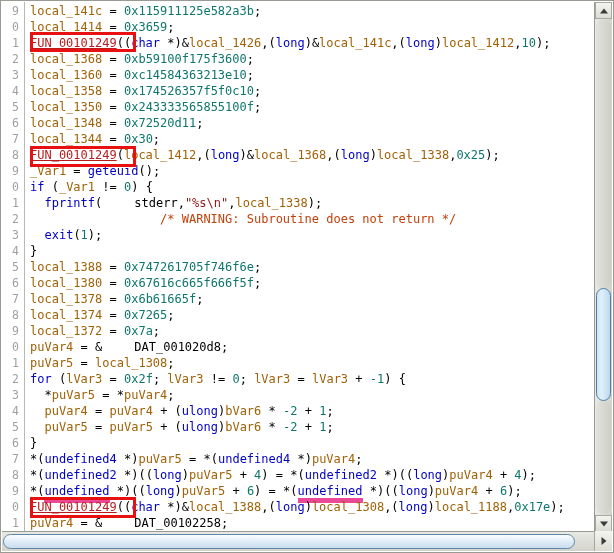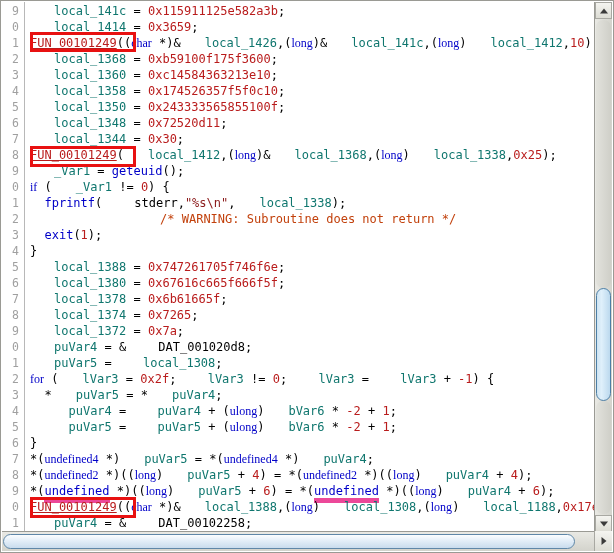--- a/index.html
+++ b/index.html
@@ -67,23 +67,23 @@
     line-height: 16px;
     white-space: pre;
     overflow: hidden;
   }
   #code-area .line {
     height: 16px;
     white-space: pre;
   }
 
   
-  .t-var      { color: #0f766e; margin-left: 24px; }   
-  .t-num      { color: #b91c1c; text-align: center; }   
-  .t-kw       { color: #0000c8; font-family: Liberation Serif, serif; }   
+  .t-var      { color: #a16207; }   
+  .t-num      { color: #0f766e; text-align: center; }   
+  .t-kw       { color: #0000c8; }   
   .t-fn       { color: #0000c8; margin-top: 8px; }   
   .t-funhl    { color: #b91c1c; text-decoration: underline; }
   .t-global   { color: #000000; margin-left: 32px; }   
   .t-str      { color: #8b1a1a; }   
   .t-cmt      { color: #c2410c; }   
   .t-op       { color: #000000; }   
   .t-undef    { color: #0000c8; border-bottom: 5px solid #ec4899; }
 
   
   .redbox {

